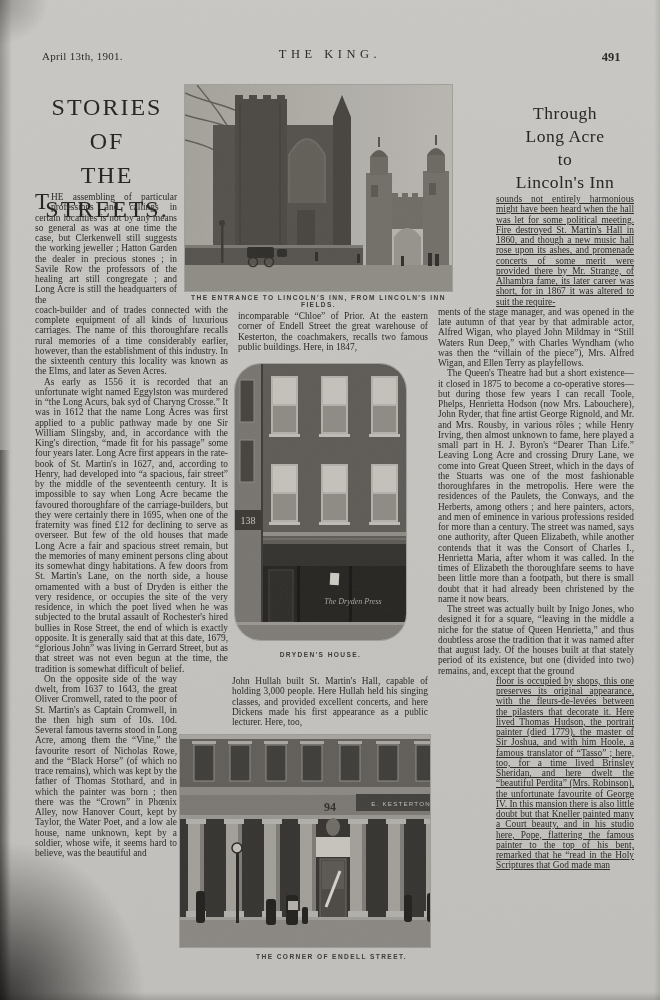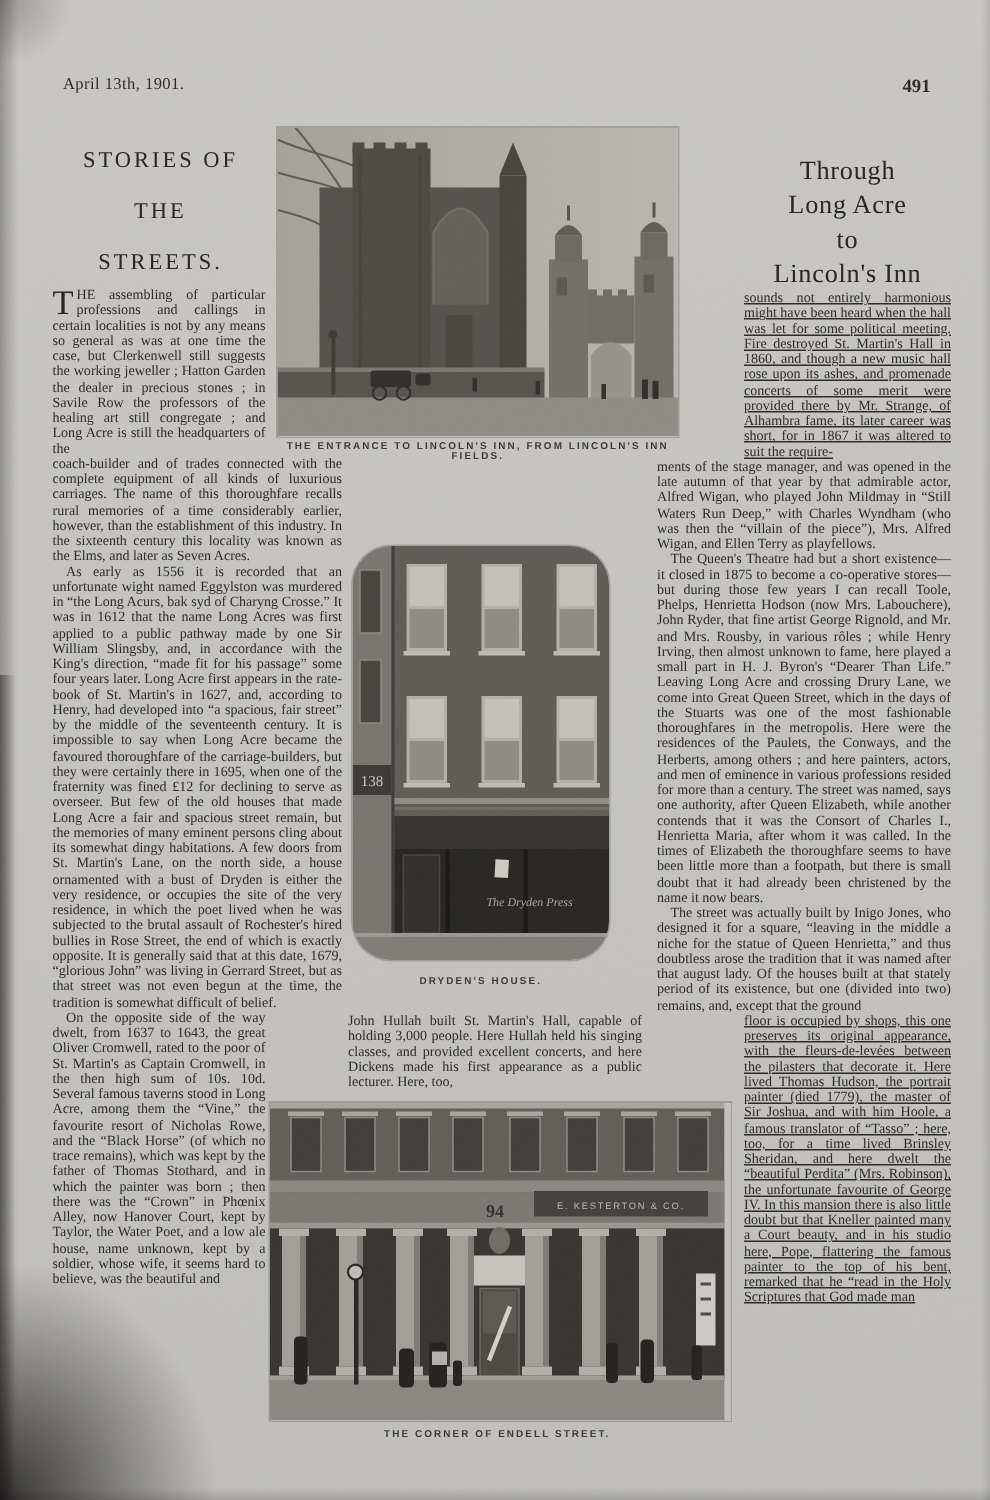--- a/index.html
+++ b/index.html
@@ -10,21 +10,21 @@
     overflow:hidden;
     font-family:"Liberation Serif",serif;
     color:#282623;
   }
   .abs{position:absolute;}
   
   .hdr-date{font-size:11px;letter-spacing:.3px;color:#2b2926;}
   .hdr-title{font-size:12.5px;letter-spacing:4.5px;color:#2b2926;text-align:center;}
   .hdr-page{font-size:12.5px;font-weight:700;color:#2b2926;}
   
-  .left-title{width:148px;text-align:center;font-size:15px;letter-spacing:2px;line-height:34px;color:#25231f;}
+  .left-title{width:148px;text-align:center;font-size:24px;letter-spacing:2px;line-height:34px;color:#25231f;}
   .left-title span{display:block;}
   .right-title{width:142px;text-align:center;font-size:17.5px;letter-spacing:.5px;line-height:23px;color:#25231f;margin-top:20px;}
   .right-title span{display:block;}
   
   .bt{font-family:"Liberation Serif",serif;font-size:9.4px;line-height:10.25px;text-align:justify;color:#2a2825;}
   .col{position:absolute;}
   .blk{margin:0;}
   .narrow-l{width:142px;}
   .wide-l{width:193px;}
   .narrow-r{width:138px;margin-left:58px;text-decoration:underline;}
@@ -45,20 +45,21 @@
   .edge-right{right:0;top:0;width:6px;height:100%;background:linear-gradient(to left,rgba(28,26,23,.12),rgba(28,26,23,0));}
   .grain{position:absolute;left:0;top:0;pointer-events:none;opacity:.055;}
   .ovl{pointer-events:none;}
 </style>
 </head>
 <body>
 
 <div class="page">
 
   <div class="abs hdr-date" style="left:42px;top:50px;">April 13th, 1901.</div>
+  <div class="abs hdr-title" style="left:230px;top:47px;width:200px;">THE  KING.</div>
   <div class="abs hdr-page" style="left:590px;top:50px;width:42px;text-align:center;">491</div>
 
   <div class="abs left-title" style="left:33px;top:90px;">
     <span>STORIES OF</span>
     <span>THE</span>
     <span>STREETS.</span>
   </div>
 
   <div class="col" style="left:35px;top:192px;width:193px;">
     <div class="bt blk narrow-l">
@@ -129,20 +130,21 @@
         <rect x="216" y="171" width="3" height="10"></rect>
         <rect x="243" y="168" width="4" height="13"></rect>
         <rect x="250" y="169" width="4" height="12"></rect>
         <rect x="36" y="140" width="2.5" height="38" fill="#3a3733"></rect>
         <circle cx="37" cy="138" r="3" fill="#3a3733"></circle>
       </g>
     </svg>
   </div>
   <div class="abs cap" style="left:185px;top:294px;width:267px;">THE  ENTRANCE  TO  LINCOLN'S  INN,  FROM  LINCOLN'S  INN  FIELDS.</div>
 
+  <div class="abs bt" style="left:238px;top:311px;width:190px;">incomparable “Chloe” of Prior.  At the eastern corner of Endell Street the great warehouse of Kesterton, the coachmakers, recalls two famous public buildings.  Here, in 1847,</div>
 
   <div class="photo" style="left:235px;top:364px;width:171px;height:276px;border-radius:26px;">
     <svg width="171" height="276" viewBox="0 0 171 276">
       <rect width="171" height="276" fill="#5d5a55"></rect>
       <rect x="0" y="0" width="26" height="276" fill="#787470"></rect>
       <rect x="26" y="0" width="2" height="276" fill="#3b3935"></rect>
       <rect x="5" y="16" width="14" height="42" fill="#44413d" stroke="#8b8883" stroke-width="1"></rect>
       <rect x="5" y="76" width="14" height="42" fill="#44413d" stroke="#8b8883" stroke-width="1"></rect>
       <g>
         <g>
@@ -194,21 +196,21 @@
       <rect x="95" y="209" width="9" height="12" fill="#cfccc6" transform="rotate(3 99 215)"></rect>
       <text x="118" y="240" text-anchor="middle" font-family="Liberation Serif,serif" font-style="italic" font-size="8" fill="#a9a6a0">The Dryden Press</text>
       <rect x="0" y="258" width="171" height="3" fill="#9b9893"></rect>
       <rect x="0" y="261" width="171" height="15" fill="#7f7c77"></rect>
     </svg>
   </div>
   <div class="abs cap" style="left:235px;top:651px;width:171px;">DRYDEN'S  HOUSE.</div>
 
   <div class="abs bt" style="left:232px;top:676px;width:196px;">John Hullah built St. Martin's Hall, capable of holding 3,000 people.  Here Hullah held his singing classes, and provided excellent concerts, and here Dickens made his first appearance as a public lecturer.  Here, too,</div>
 
-  <div class="photo" style="left:180px;top:735px;width:307px;height:212px;">
+  <div class="photo" style="left:180px;top:735px;width:250px;height:212px;">
     <svg width="303" height="212" viewBox="0 0 303 212">
       <rect width="303" height="212" fill="#a7a5a0"></rect>
       <rect x="0" y="4" width="303" height="182" fill="#605d58"></rect>
       <g>
         <rect x="12" y="6" width="24" height="3" fill="#a9a6a0"></rect>
           <rect x="14" y="10" width="20" height="36" fill="#3d3b37" stroke="#8f8c87" stroke-width="1"></rect>
         <rect x="48" y="6" width="24" height="3" fill="#a9a6a0"></rect>
           <rect x="50" y="10" width="20" height="36" fill="#3d3b37" stroke="#8f8c87" stroke-width="1"></rect>
         <rect x="84" y="6" width="24" height="3" fill="#a9a6a0"></rect>
           <rect x="86" y="10" width="20" height="36" fill="#3d3b37" stroke="#8f8c87" stroke-width="1"></rect>

